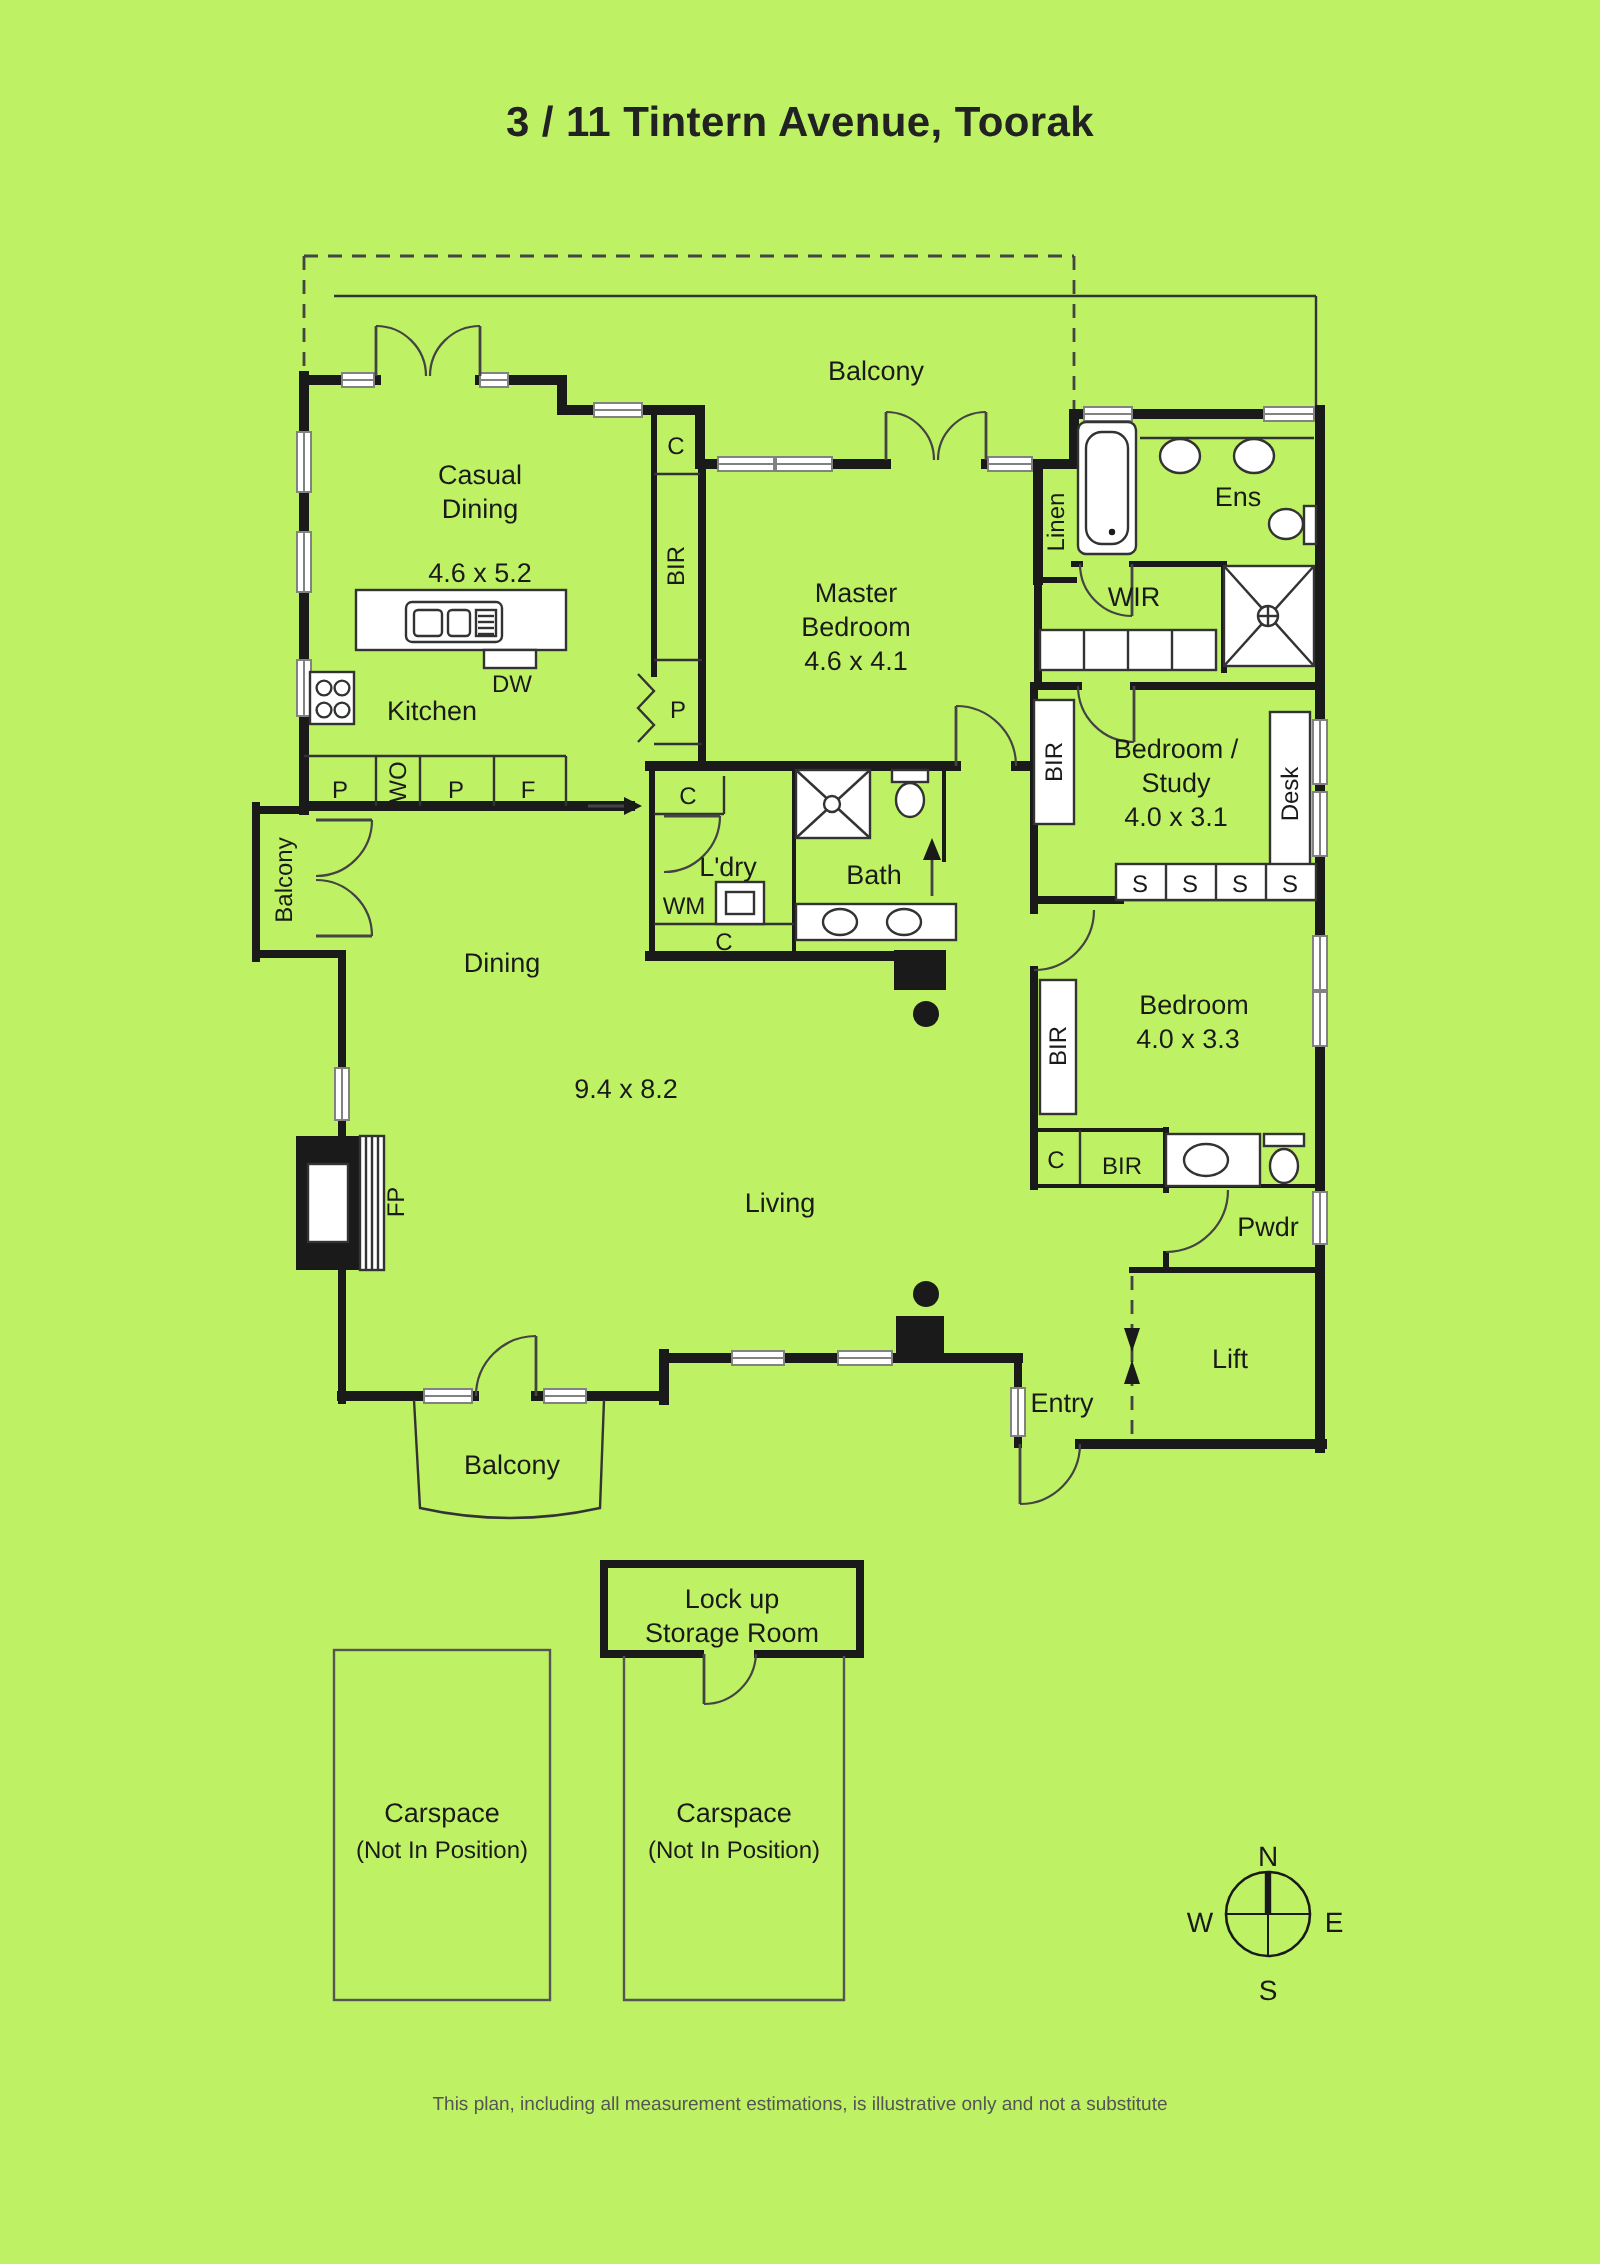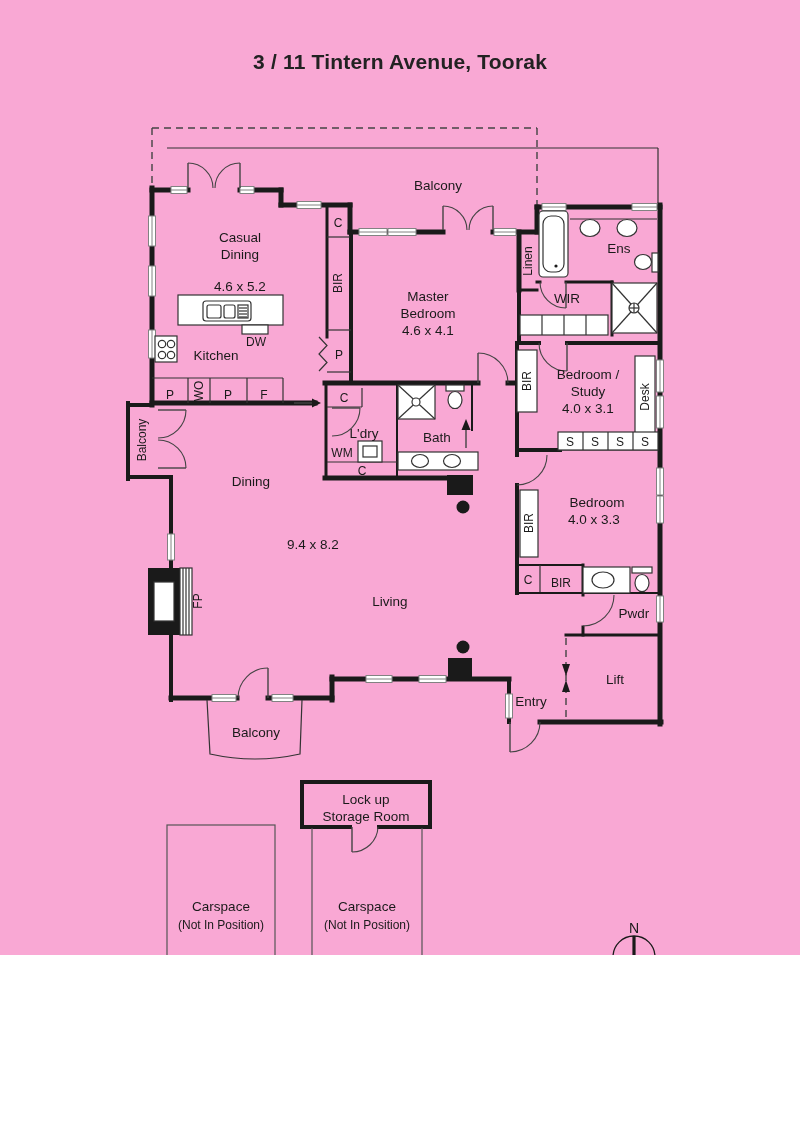--- a/index.html
+++ b/index.html
@@ -1,16 +1,16 @@
 <!DOCTYPE html>
 <html><head>
 <meta charset="utf-8">
 <style>
   html,body{margin:0;padding:0;background:#fff;}
-  .page{position:relative;width:800px;height:955px;background:#f9a8d4;overflow:hidden;
+  .page{position:relative;width:800px;height:1132px;background:#bef264;overflow:hidden;
         font-family:"Liberation Sans",sans-serif;color:#1a1a1a;}
   .title{position:absolute;top:50px;left:0;width:800px;text-align:center;
          font-size:21px;font-weight:bold;letter-spacing:.2px;color:#222;}
   .plan-svg{position:absolute;top:0;left:0;}
   .disclaimer{position:absolute;left:0;width:800px;text-align:center;color:#555;
               font-size:9.5px;line-height:13px;}
   .d1{top:1046px;} .d2{top:1059px;}
   svg text{font-family:"Liberation Sans",sans-serif;fill:#1a1a1a;}
   .lbl{font-size:13.5px;text-anchor:middle;}
   .sm{font-size:12px;text-anchor:middle;}
@@ -465,13 +465,14 @@
       <text class="lbl" x="256" y="737">Balcony</text>
       <text class="lbl" x="366" y="804">Lock up</text>
       <text class="lbl" x="366" y="821">Storage Room</text>
       <text class="lbl" x="221" y="911">Carspace</text>
       <text class="sm" x="221" y="929">(Not In Position)</text>
       <text class="lbl" x="367" y="911">Carspace</text>
       <text class="sm" x="367" y="929">(Not In Position)</text>
     </g>
   </svg>
 
+  <div class="disclaimer d1">This plan, including all measurement estimations, is illustrative only and not a substitute</div>
 </div>
 
 </body></html>

